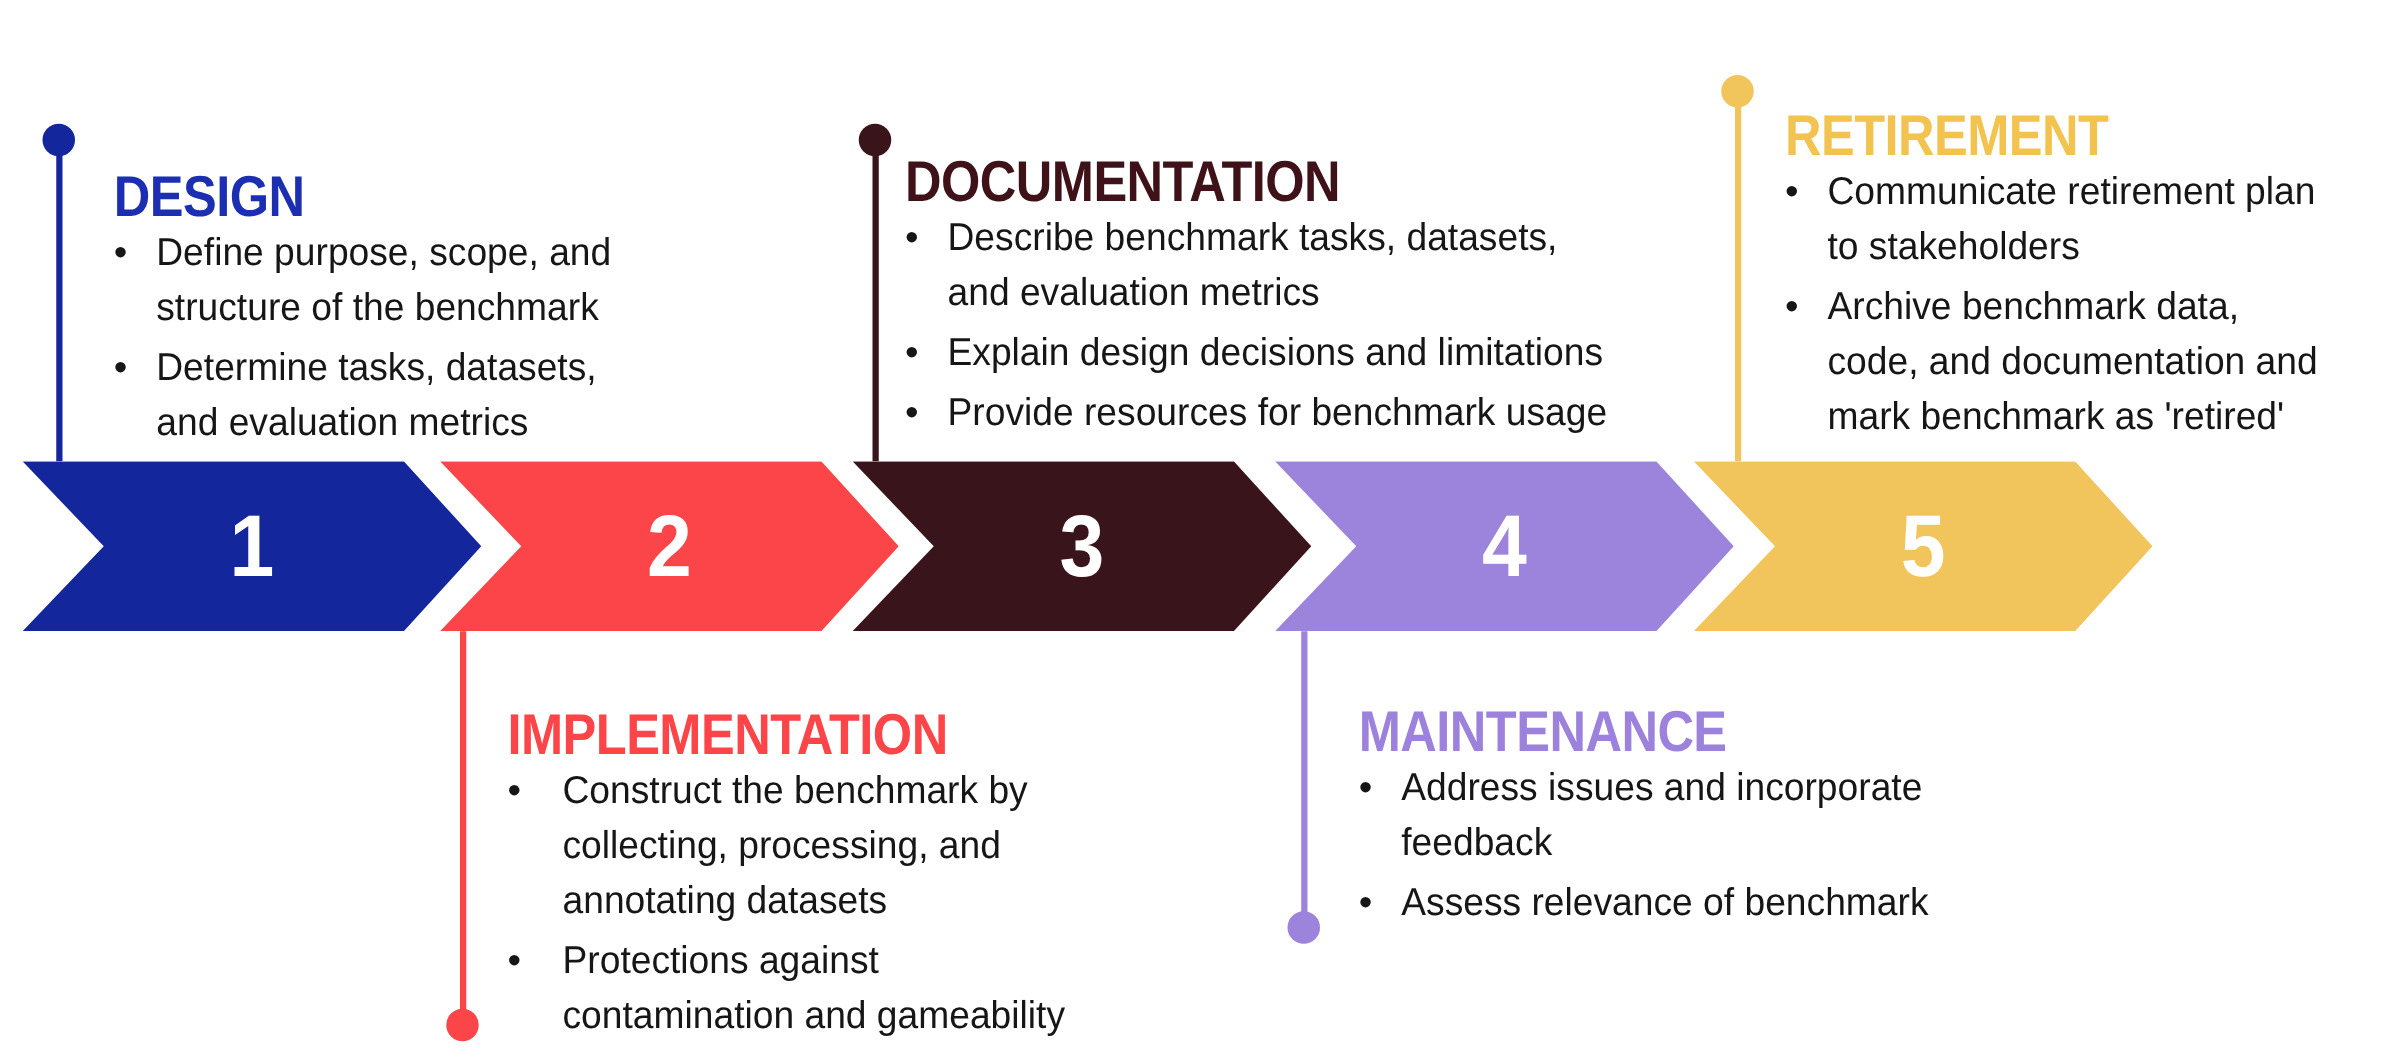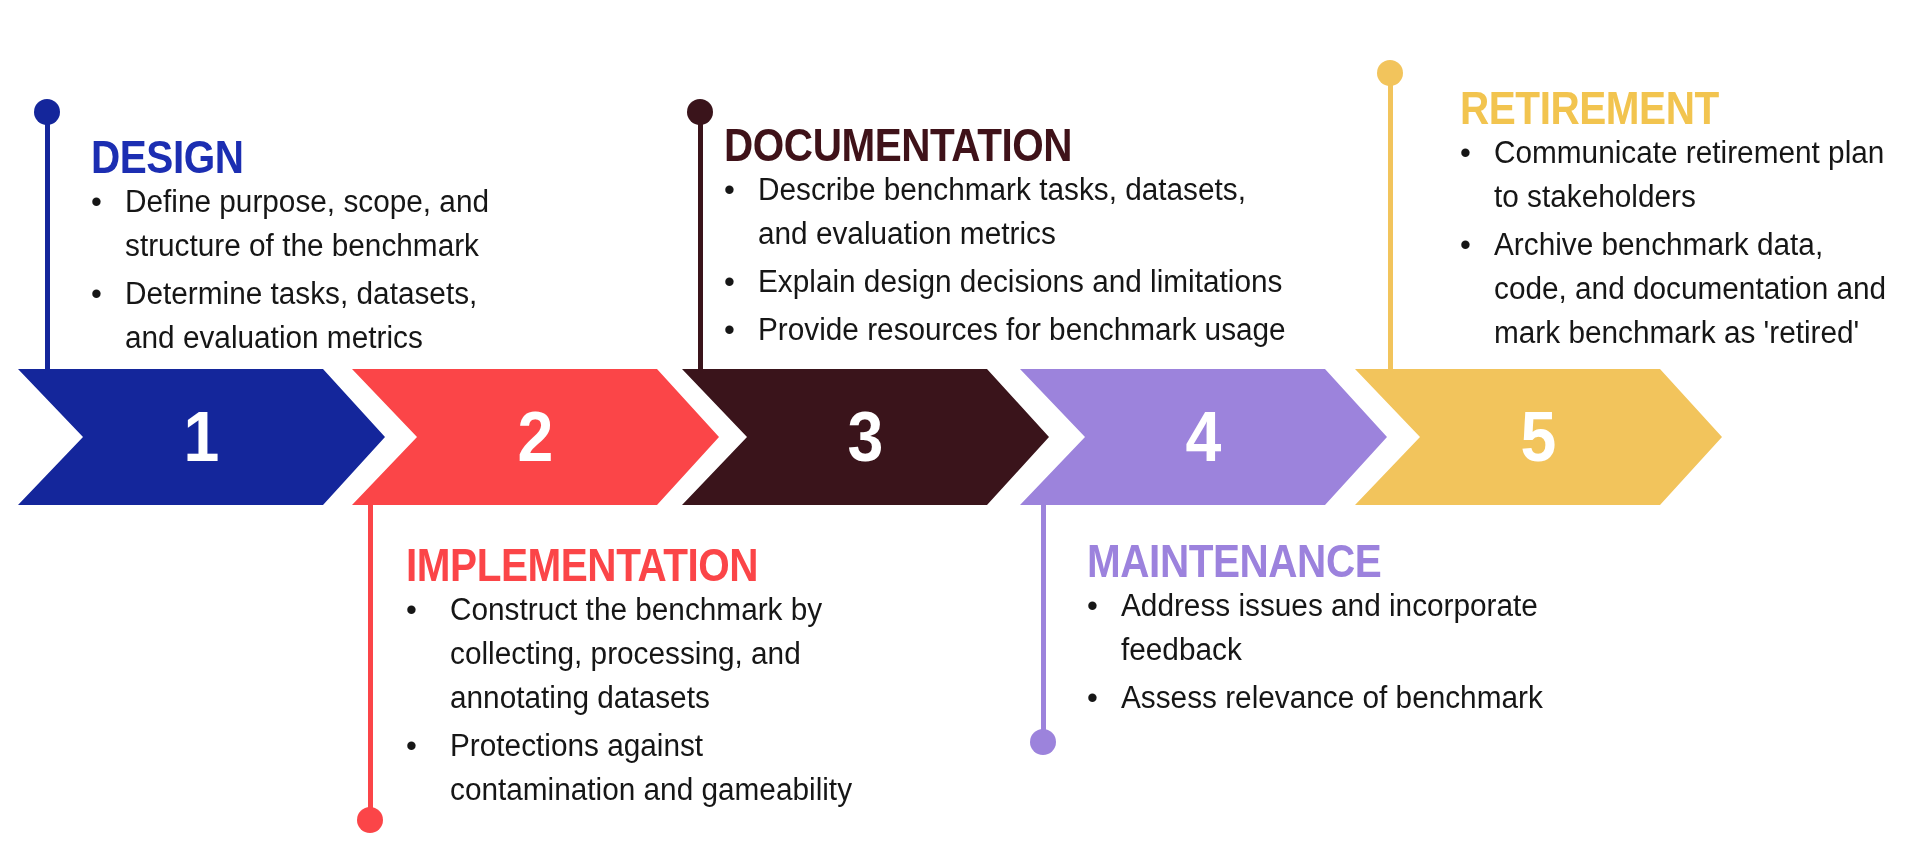--- a/index.html
+++ b/index.html
@@ -86,21 +86,21 @@
 structure of the benchmark</span>
     </li>
     <li>
       <span class="bullet">•</span>
       <span class="txt">Determine tasks, datasets,
 and evaluation metrics</span>
     </li>
   </ul>
 </section>
 
-<section class="stage-card card-2" style="left:406px;top:542px">
+<section class="stage-card card-2" style="left:406px;top:564px">
   <h2 class="s2h" style="color: rgb(251, 69, 72);">IMPLEMENTATION</h2>
   <ul class="s2u">
     <li>
       <span class="bullet">•</span>
       <span class="txt">Construct the benchmark by
 collecting, processing, and
 annotating datasets</span>
     </li>
     <li>
       <span class="bullet">•</span>
@@ -122,36 +122,36 @@
       <span class="bullet">•</span>
       <span class="txt">Explain design decisions and limitations</span>
     </li>
     <li>
       <span class="bullet">•</span>
       <span class="txt">Provide resources for benchmark usage</span>
     </li>
   </ul>
 </section>
 
-<section class="stage-card card-4" style="left:1087px;top:538px">
+<section class="stage-card card-4" style="left:1087px;top:562px">
   <h2 class="s4h" style="color: rgb(156, 130, 221);">MAINTENANCE</h2>
   <ul class="s4u">
     <li>
       <span class="bullet">•</span>
       <span class="txt">Address issues and incorporate
 feedback</span>
     </li>
     <li>
       <span class="bullet">•</span>
       <span class="txt">Assess relevance of benchmark</span>
     </li>
   </ul>
 </section>
 
-<section class="stage-card card-5" style="left:1460px;top:85px">
+<section class="stage-card card-5" style="left:1428px;top:85px">
   <h2 class="s5h" style="color: rgb(242, 196, 79);">RETIREMENT</h2>
   <ul class="s5u">
     <li>
       <span class="bullet">•</span>
       <span class="txt">Communicate retirement plan
 to stakeholders</span>
     </li>
     <li>
       <span class="bullet">•</span>
       <span class="txt">Archive benchmark data,

